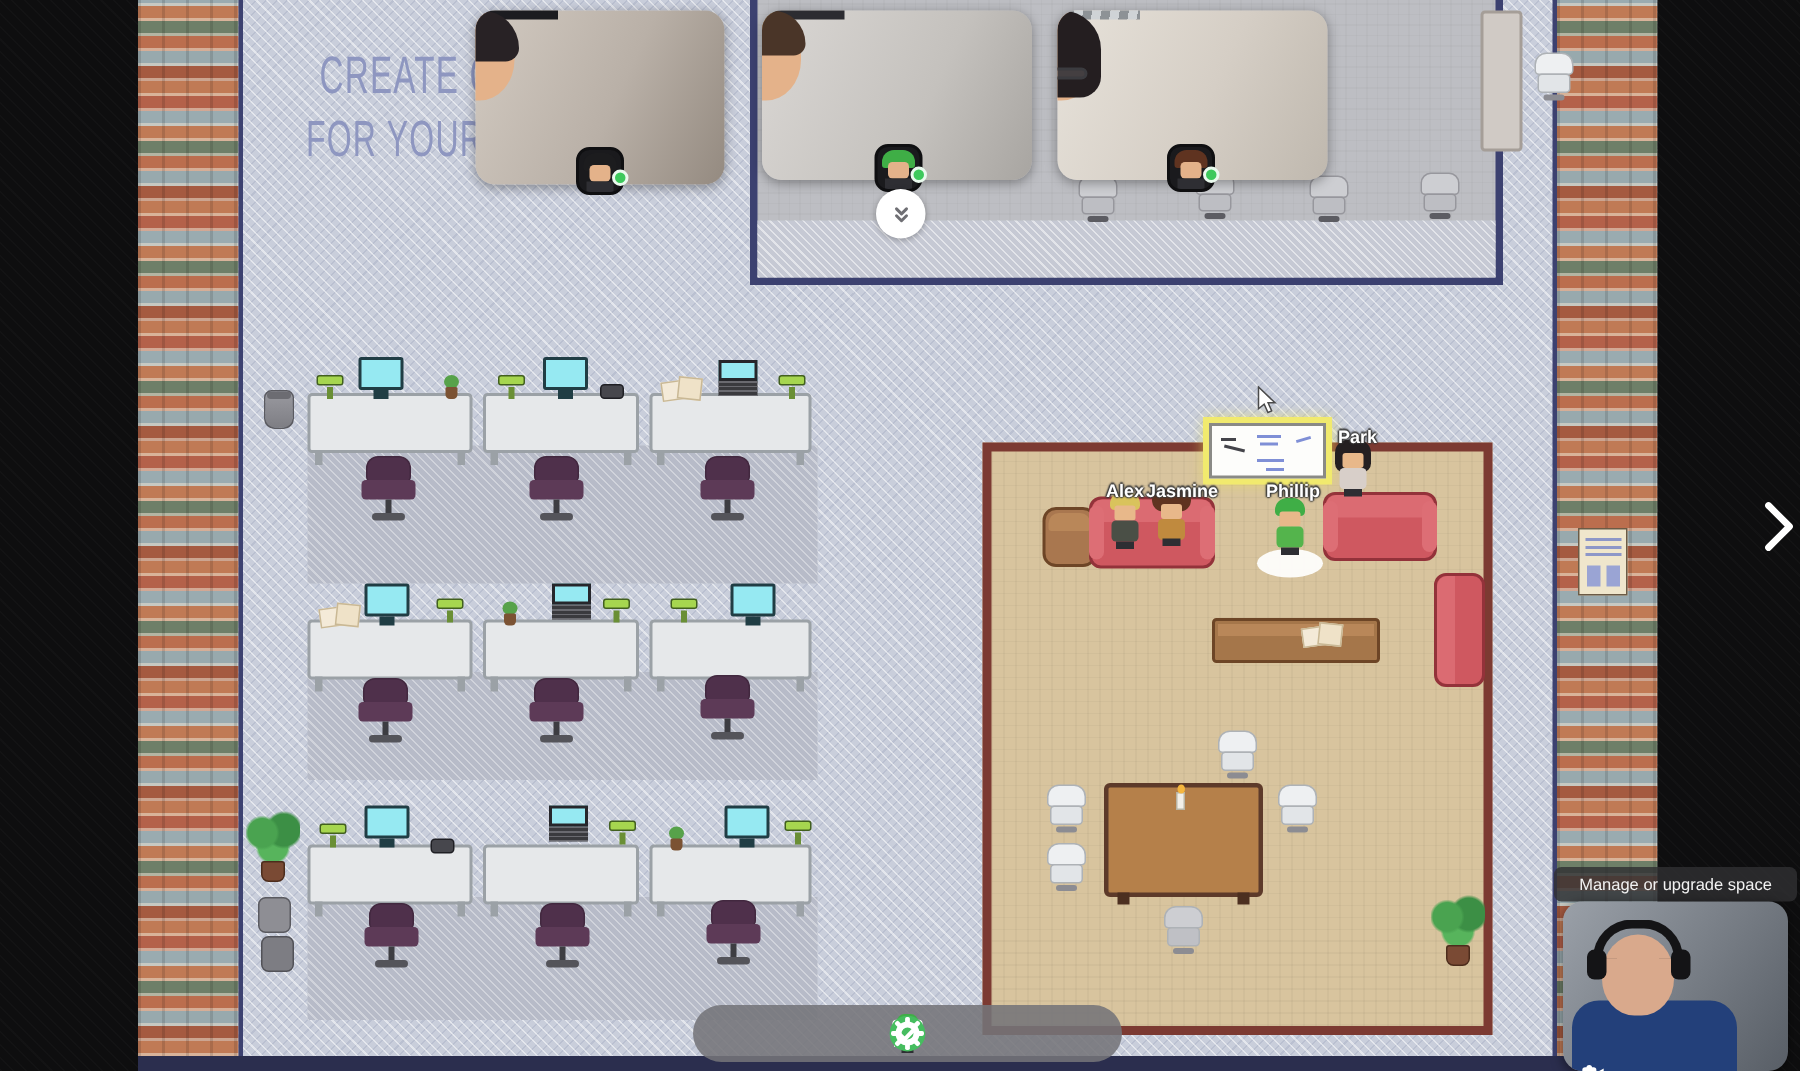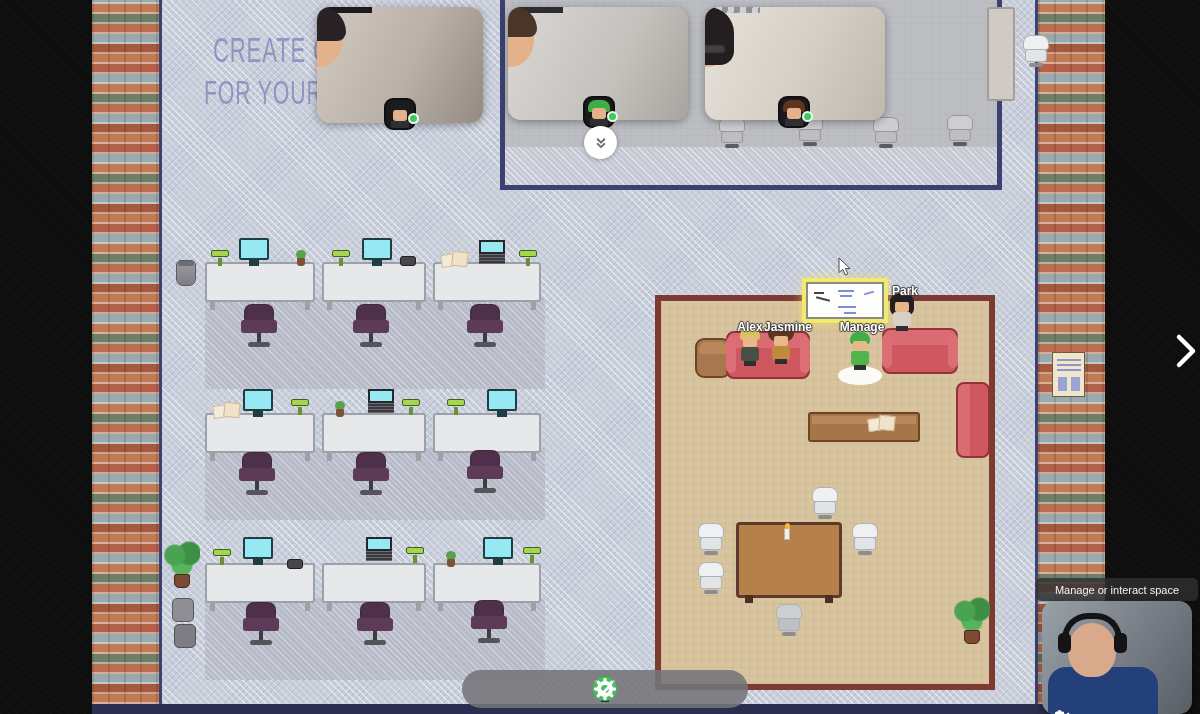--- a/index.html
+++ b/index.html
@@ -467,21 +467,21 @@
         <i class="legs"></i>
       </div>
     <div class="av alex" style="left:797px;top:293px">
         <i class="hair"></i>
         <i class="face"></i>
         <i class="body"></i>
         <i class="legs"></i>
       </div>
     <div class="pname" style="left:658px;top:320px">Alex</div>
     <div class="pname" style="left:696px;top:320px">Jasmine</div>
-    <div class="pname" style="left:770px;top:320px">Manage</div>
+    <div class="pname" style="left:770px;top:320px">Phillip</div>
     <div class="pname" style="left:813px;top:284px">Park</div>
   </div>
 
   <div class="video v1">
     <div class="person">
         <i class="torso"></i>
         <i class="head"></i>
         <i class="hair"></i>
       </div>
   </div>
@@ -600,21 +600,21 @@
   <div class="side-panel left"></div>
   <div class="side-panel right"></div>
 
   <div class="panel-toggle">
     <svg width="24" height="38" viewBox="0 0 24 36">
       <path d="M5 4l14 14L5 32" stroke="#fff" stroke-width="4.5" fill="none" stroke-linecap="round" stroke-linejoin="round"></path>
     </svg>
   </div>
 
   <div class="tooltip">
-    <span>Manage or interact space</span>
+    <span>Manage or upgrade space</span>
   </div>
   <div class="self-video">
     <i class="torso"></i>
       <i class="head"></i>
       <i class="hp-band"></i>
       <i class="hp-ear"></i>
       <i class="hp-ear r"></i>
     <div class="ctrl">
       <svg width="15" height="18" viewBox="0 0 24 24">
         <rect x="9" y="2.5" width="6" height="11.5" rx="3" fill="#fff"></rect>

